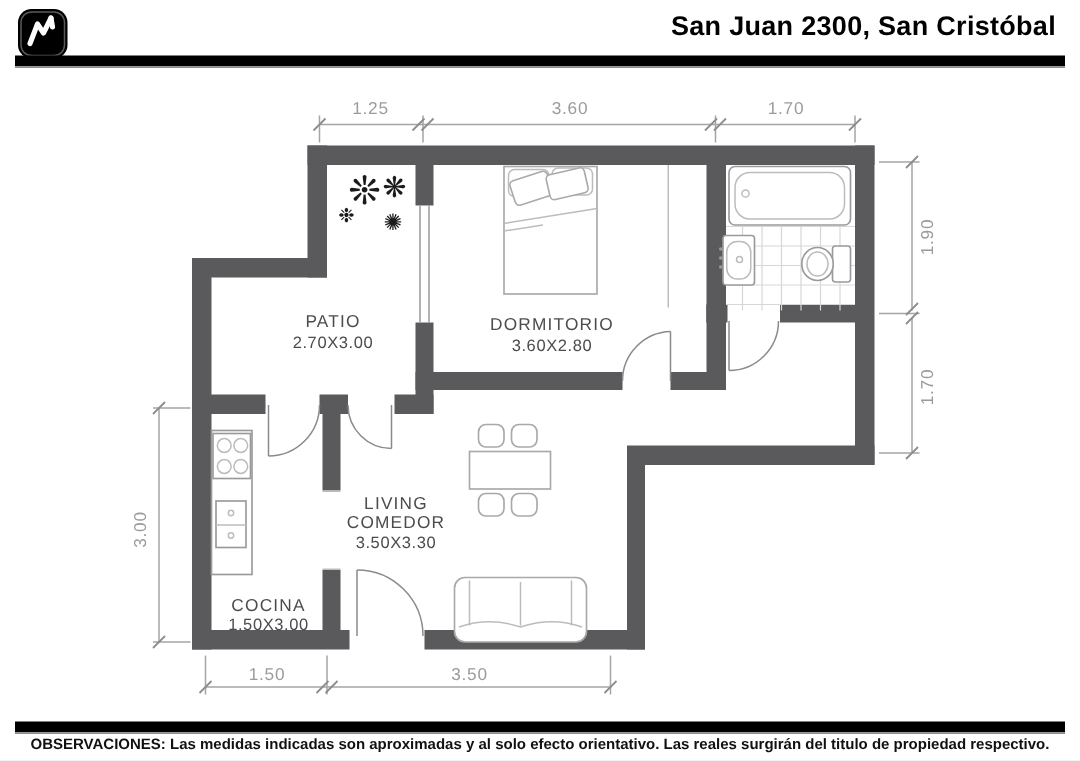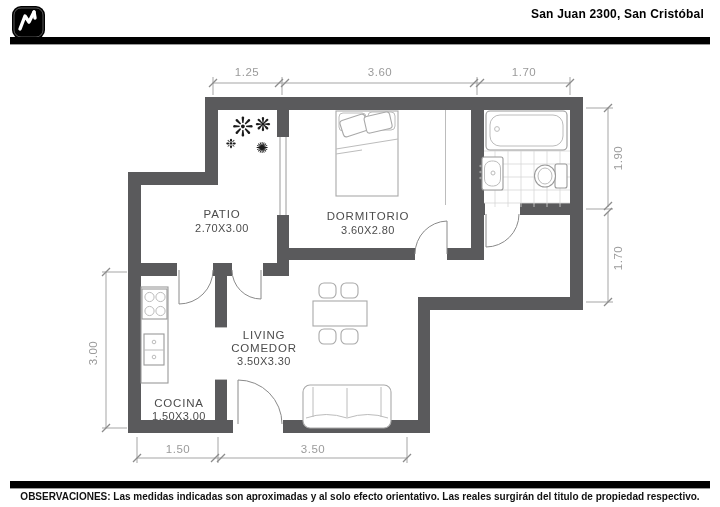--- a/index.html
+++ b/index.html
@@ -1,19 +1,19 @@
 <!DOCTYPE html>
 <html><head>
 <meta charset="utf-8">
 <style>
   html,body{margin:0;padding:0;background:#e8e8e8;}
   .page{position:relative;width:720px;height:507px;background:#ffffff;overflow:hidden;
         font-family:"Liberation Sans",sans-serif;}
   .plan-svg{position:absolute;left:0;top:0;width:720px;height:507px;}
-  .hdr-title{position:absolute;top:7px;right:16px;font-size:12px;font-weight:bold;color:#000;
+  .hdr-title{position:absolute;top:7px;right:16px;font-size:18px;font-weight:bold;color:#000;
              letter-spacing:.2px;}
   .rule{position:absolute;left:10px;right:10px;height:7px;background:#000;}
   .rule-top{top:37px;border-bottom:1px solid #9a9a9a;}
   .rule-bottom{top:481px;border-bottom:1px solid #9a9a9a;}
   .footer-note{position:absolute;top:491px;left:0;right:0;text-align:center;
                font-size:10px;font-weight:600;color:#111;}
   
   .room-name{fill:#4c4c4c;font-size:11.5px;letter-spacing:.8px;text-anchor:middle;
              font-family:"Liberation Sans",sans-serif;}
   .room-size{fill:#4c4c4c;font-size:11px;letter-spacing:.4px;text-anchor:middle;

